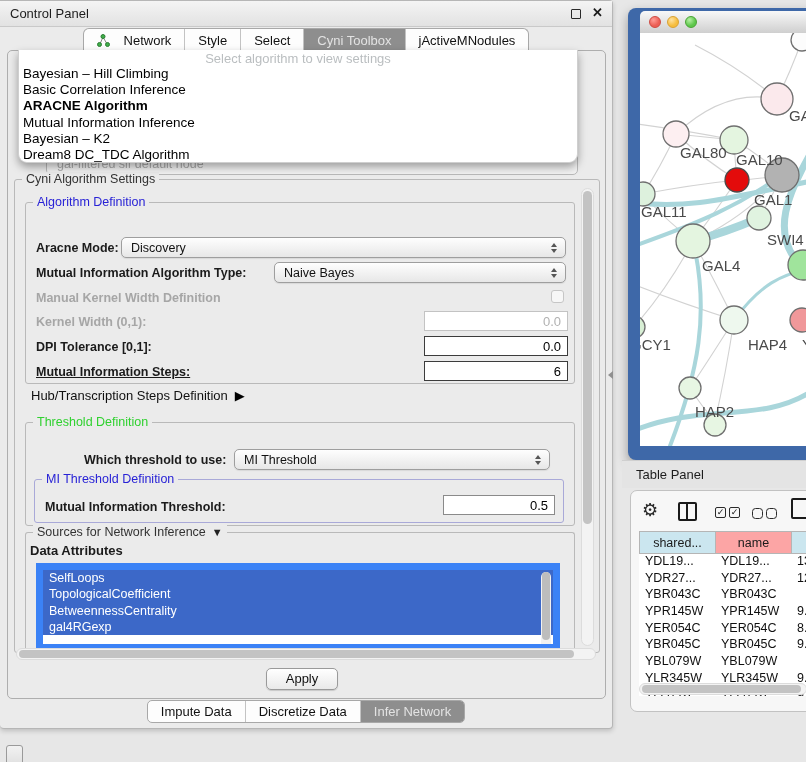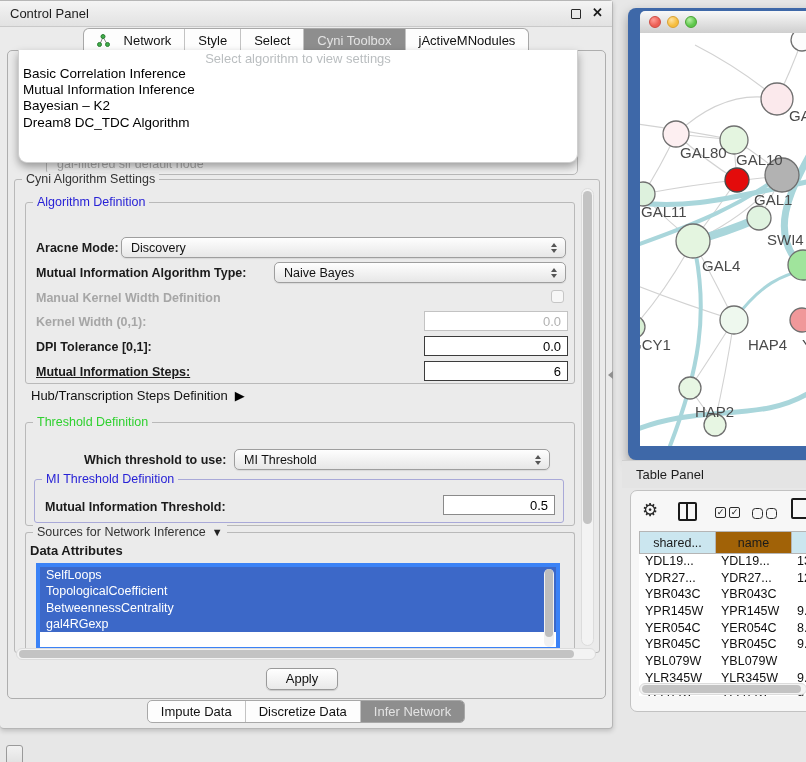--- a/index.html
+++ b/index.html
@@ -94,21 +94,21 @@
 
   .vscroll { right:5px; top:8px; width:13px; height:458px; background:#f3f3f3; border:1px solid #dcdcdc; border-radius:7px; }
   .vscroll .thumb { position:absolute; left:1px; right:1px; top:2px; height:73%; background:#c3c3c3; border-radius:6px; }
   .hscroll { height:12px; background:#f3f3f3; border:1px solid #dcdcdc; border-radius:7px; }
   .hscroll .thumb { position:absolute; top:1px; bottom:1px; left:2px; width:96%; background:#c3c3c3; border-radius:6px; }
 
   .expander-row { font-size:13px; color:#101010; display:flex; align-items:center; gap:7px; }
   .tri-right { font-size:13px; color:#000; }
   .tri-down { font-size:11px; color:#222; }
 
-  .attr-list { background:#fff; border:4px solid #3b82f6; overflow:hidden; }
+  .attr-list { background:#fff; border:7px solid #3b82f6; overflow:hidden; }
   .attr-item { background:#3c68c8; color:#fff; font-size:12.5px; line-height:16.3px; padding-left:6px; }
   .list-scroll { position:absolute; right:2px; top:2px; width:10px; height:78px; background:#f1f1f1; border-radius:5px; }
   .list-scroll .thumb { position:absolute; left:1px; right:1px; top:0; height:68px; background:#bdbdbd; border-radius:5px; }
 
   .apply-btn {
     left:266px; top:667px; width:72px; height:22px; z-index:2;
     border:1px solid #9a9a9a; border-radius:5px; background:linear-gradient(#ffffff,#e9e9e9);
     font-size:13px; text-align:center; line-height:20px; color:#111;
     box-shadow:0 1px 1px rgba(0,0,0,.15);
   }
@@ -145,21 +145,21 @@
   .cols-icon:before { content:""; position:absolute; left:5.8px; top:0; bottom:0; width:2.4px; background:#1a1a1a; }
   .chkpair { display:flex; gap:3px; }
   .chkpair .b { width:11px; height:11px; border:1.6px solid #2a2a2a; border-radius:2px; font-size:9px; line-height:9px; text-align:center; color:#111; }
   .chkpair.round .b { border-radius:3.5px; }
   .file-icon { left:160px; top:7px; width:17px; height:21px; border:2px solid #1a1a1a; border-radius:2px; background:#f7f7f7; }
 
   .tbl { left:8px; top:40px; width:220px; }
   .tbl .hrow { display:flex; height:23px; border:1px solid #b5b5b5; }
   .tbl .hcell {
     font-size:12.5px; color:#1b1b1b; display:flex; align-items:center; justify-content:center;
-    border-right:1px solid #b5b5b5; background:#a16207;
+    border-right:1px solid #b5b5b5; background:#fca5a5;
   }
   .tbl .hcell.hl { background:#cbe6ef; }
   .tbl .rows { overflow:hidden; height:142px; }
   .tbl .row { display:flex; height:16.7px; background:#fff; }
   .tbl .cell { font-size:12.5px; color:#101010; padding-left:6px; white-space:nowrap; overflow:hidden; }
   .c0 { width:76px; } .c1 { width:76px; } .c2 { width:62px; }
 
   .divider-arrow {
     left:608px; top:371px; width:0; height:0;
     border-top:4.5px solid transparent; border-bottom:4.5px solid transparent;
@@ -211,21 +211,23 @@
         </div>
       </div>
     </div>
 
     <div class="abs content-box"></div>
 
     <div class="abs hidden-combo">gal-filtered sif default node</div>
 
     <div class="abs algo-overlay">
       <div class="algo-hint">Select algorithm to view settings</div>
+      <div class="algo-item">Bayesian – Hill Climbing</div>
       <div class="algo-item">Basic Correlation Inference</div>
+      <div class="algo-item bold">ARACNE Algorithm</div>
       <div class="algo-item">Mutual Information Inference</div>
       <div class="algo-item">Bayesian – K2</div>
       <div class="algo-item">Dream8 DC_TDC Algorithm</div>
     </div>
 
     <div class="abs grp settings">
       <span class="legend">Cyni Algorithm Settings</span>
       <div class="abs vscroll">
           <div class="thumb"></div>
         </div>

